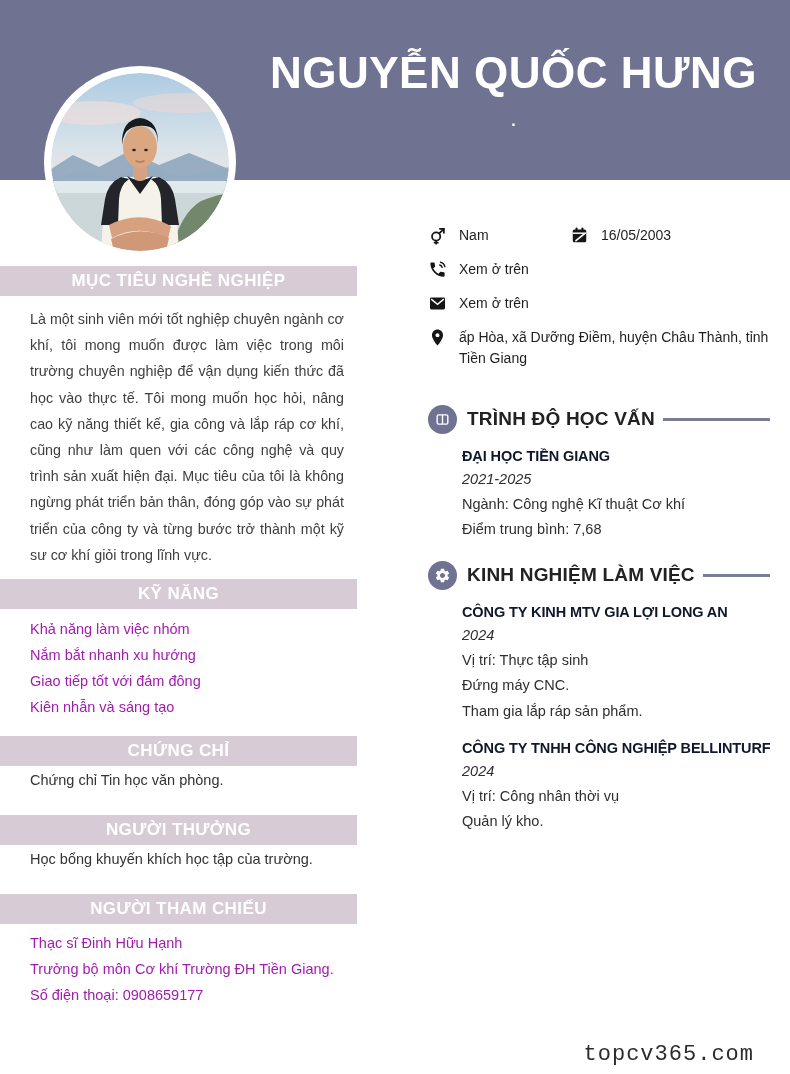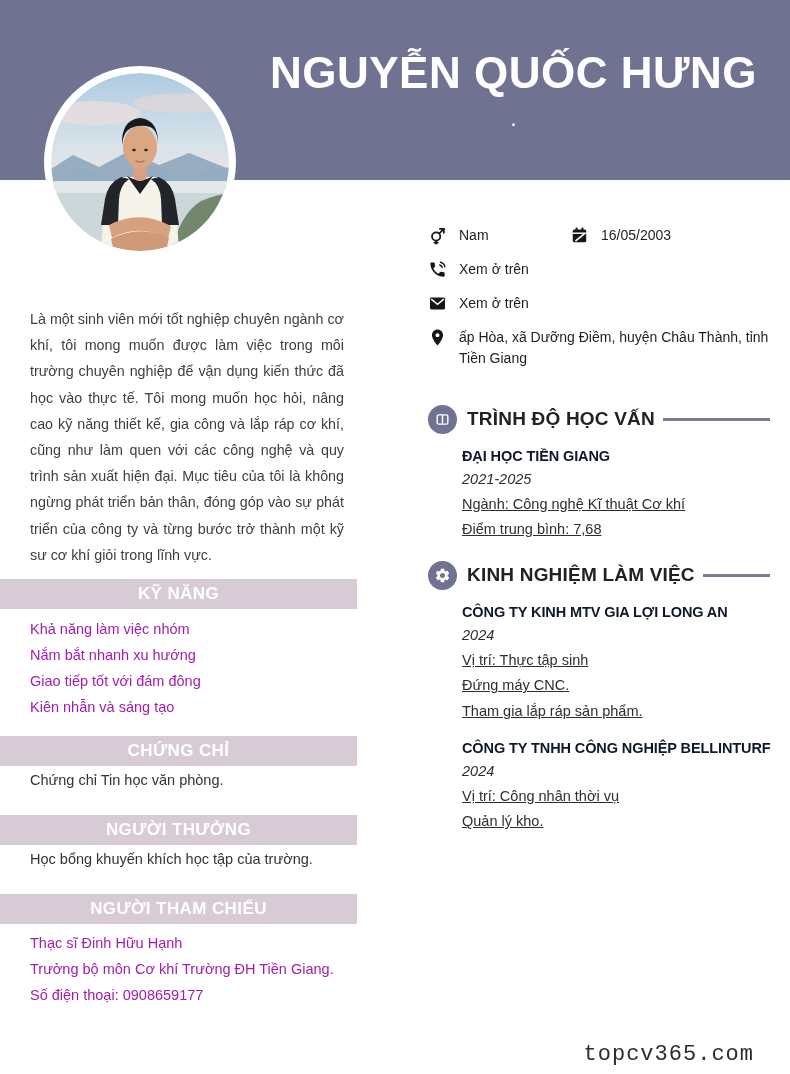--- a/index.html
+++ b/index.html
@@ -56,21 +56,21 @@
   .sec-icon { width:29px; height:29px; border-radius:50%; background:#6f7290;
               display:flex; align-items:center; justify-content:center; flex:0 0 29px; }
   .sec-icon svg { width:17px; height:17px; display:block; }
   .sec-title { font-size:19px; font-weight:bold; color:#222; margin-left:10px;
                white-space:nowrap; letter-spacing:0.2px; }
   .sec-line { flex:1; height:3px; background:#7b7d97; margin-left:8px; }
   .sec-body { margin-left:34px; }
   .entry-title { font-size:14.5px; font-weight:bold; color:#0f172a; margin-top:10px;
                  line-height:22px; white-space:nowrap; letter-spacing:-0.1px; }
   .entry-period { font-size:14.5px; font-style:italic; color:#2e2e2e; line-height:24.5px; }
-  .entry-line { font-size:14.5px; color:#2e2e2e; line-height:25.6px;text-decoration:underline; }
+  .entry-line { font-size:14.5px; color:#2e2e2e; line-height:25.6px; }
   .job + .job { margin-top:13px; }
 
   
   .watermark { position:absolute; right:36px; top:1042px;
                font-family:"Liberation Mono","DejaVu Sans Mono",monospace;
                font-size:22px; color:#2c2c2c; letter-spacing:1px; }
 </style>
 </head>
 <body>
 
@@ -115,20 +115,21 @@
         <ellipse cx="89" cy="74" rx="17" ry="21" fill="#dba783"></ellipse>
         <path d="M71 72 Q70 47 89 45 Q108 47 107 72 Q107 57 99 54 Q89 51 80 55 Q72 59 71 72 Z" fill="#191a1c"></path>
         <ellipse cx="83" cy="77" rx="1.8" ry="1.2" fill="#2c2119"></ellipse>
         <ellipse cx="95" cy="77" rx="1.8" ry="1.2" fill="#2c2119"></ellipse>
         <path d="M85 88 Q89 90 93 88" stroke="#b07c5c" stroke-width="1.4" fill="none" stroke-linecap="round"></path>
       </g>
     </svg>
   </div>
 
   <div class="left-col">
+    <div class="bar bar-objective">MỤC TIÊU NGHỀ NGHIỆP</div>
     <div class="objective-text">Là một sinh viên mới tốt nghiệp chuyên ngành cơ khí, tôi mong muốn được làm việc trong môi trường chuyên nghiệp để vận dụng kiến thức đã học vào thực tế. Tôi mong muốn học hỏi, nâng cao kỹ năng thiết kế, gia công và lắp ráp cơ khí, cũng như làm quen với các công nghệ và quy trình sản xuất hiện đại. Mục tiêu của tôi là không ngừng phát triển bản thân, đóng góp vào sự phát triển của công ty và từng bước trở thành một kỹ sư cơ khí giỏi trong lĩnh vực.</div>
 
     <div class="bar bar-skills">KỸ NĂNG</div>
     <ul class="plain-list skills-list">
       <li>Khả năng làm việc nhóm</li>
       <li>Nắm bắt nhanh xu hướng</li>
       <li>Giao tiếp tốt với đám đông</li>
       <li>Kiên nhẫn và sáng tạo</li>
     </ul>
 

